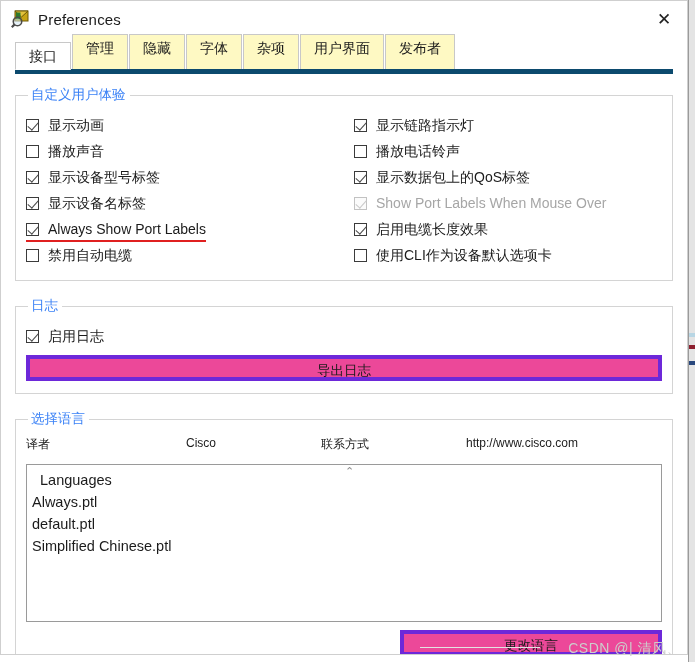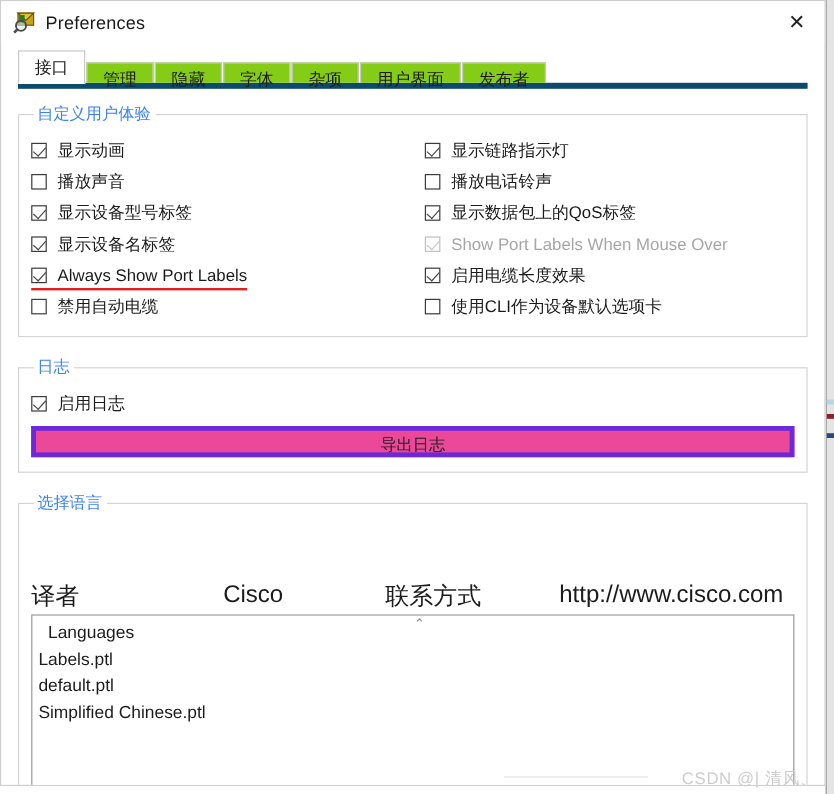--- a/index.html
+++ b/index.html
@@ -82,26 +82,26 @@
     position: relative;
     height: 28px;
     margin: 9px 0 0 14px;
     display: flex;
     align-items: flex-end;
     border-bottom: 5px solid #0c4a6e;
     width: 658px;
     box-sizing: border-box;
   }
   .tab {
-    height: 17px;
+    height: 35px;
     line-height: 27px;
     padding: 0 13px;
     font-size: 14px;
     color: #1b1b1b;
-    background: #84cc16;
+    background: #fef9c3;
     border: 1px solid #c8c8c8;
     border-bottom: none;
     margin-right: 1px;
     box-sizing: border-box;
     font-family: "Liberation Sans", sans-serif;
     white-space: nowrap;
   }
   .tab.active {
     background: #ffffff;
     border-bottom: 1px solid #ffffff;
@@ -201,27 +201,26 @@
     box-sizing: border-box;
     font-family: "Liberation Sans", sans-serif;
     cursor: default;
   }
   #export-log-btn { width: 100%; margin-top: 6px; }
   #change-lang-btn { width: 262px; margin-left: auto; margin-top: 8px; }
 
   
   .lang-header {
     display: flex;
-    align-items: center;
-    font-size: 20px;
+    align-items: flex-start;
+    font-size: 12px;
     color: #1b1b1b;
     height: 24px;
     margin-bottom: 4px;
     font-family: "Liberation Sans", sans-serif;
-    margin-top: 48px;
   }
   .lang-header .h-translator { width: 160px; }
   .lang-header .h-cisco     { width: 135px; }
   .lang-header .h-contact   { width: 145px; }
   .lang-header .h-url       { flex: 1; }
 
   #lang-list {
     border: 1px solid #9a9a9a;
     background: #ffffff;
     height: 158px;
@@ -398,21 +397,21 @@
       <div class="lang-header">
         <span class="h-translator">译者</span>
         <span class="h-cisco">Cisco</span>
         <span class="h-contact">联系方式</span>
         <span class="h-url">http://www.cisco.com</span>
       </div>
 
       <div id="lang-list">
         <span class="caret">⌃</span>
         <div class="lang-item indent">Languages</div>
-        <div class="lang-item">Labels.ptl</div>
+        <div class="lang-item">Always.ptl</div>
         <div class="lang-item">default.ptl</div>
         <div class="lang-item">Simplified Chinese.ptl</div>
       </div>
 
       <div style="display:flex;">
         <div class="btn" id="change-lang-btn">更改语言</div>
       </div>
     </fieldset>
 
   </div>

